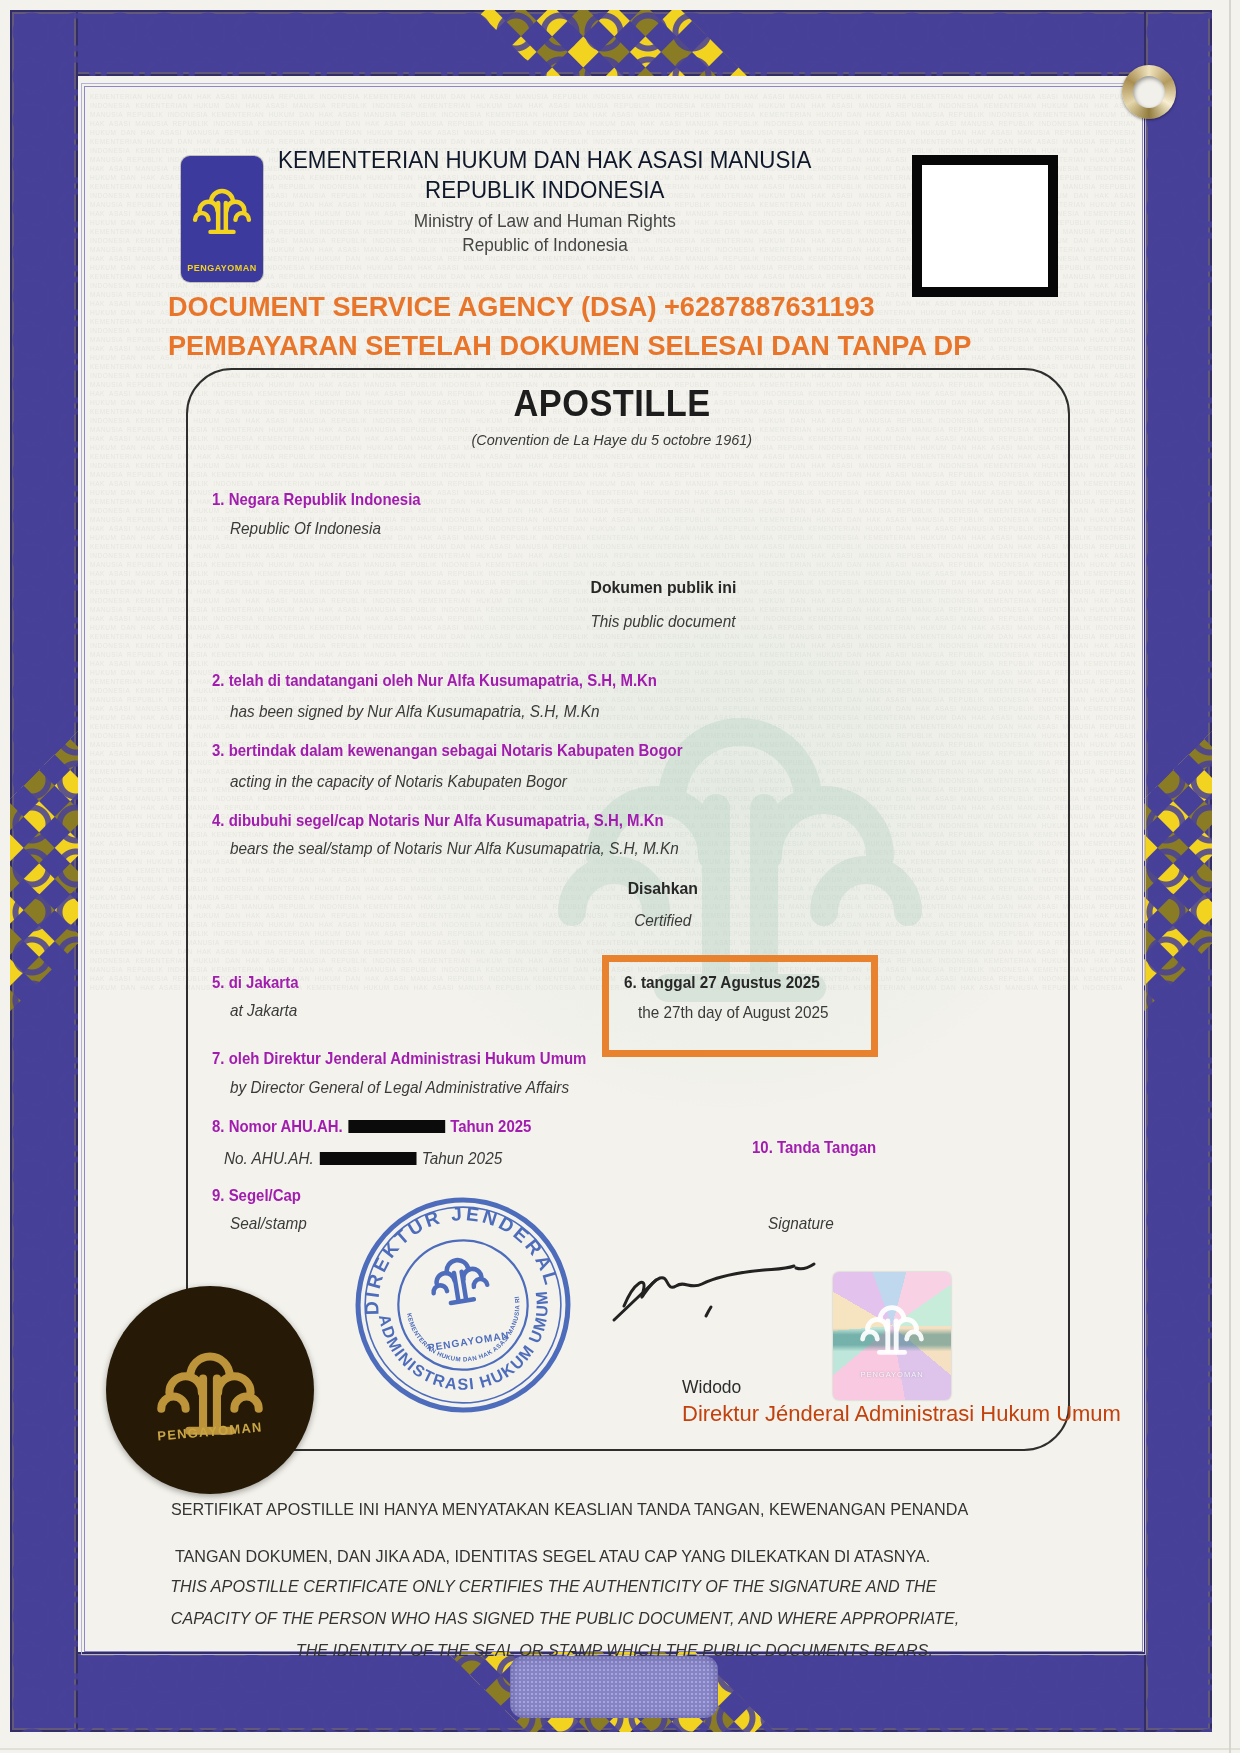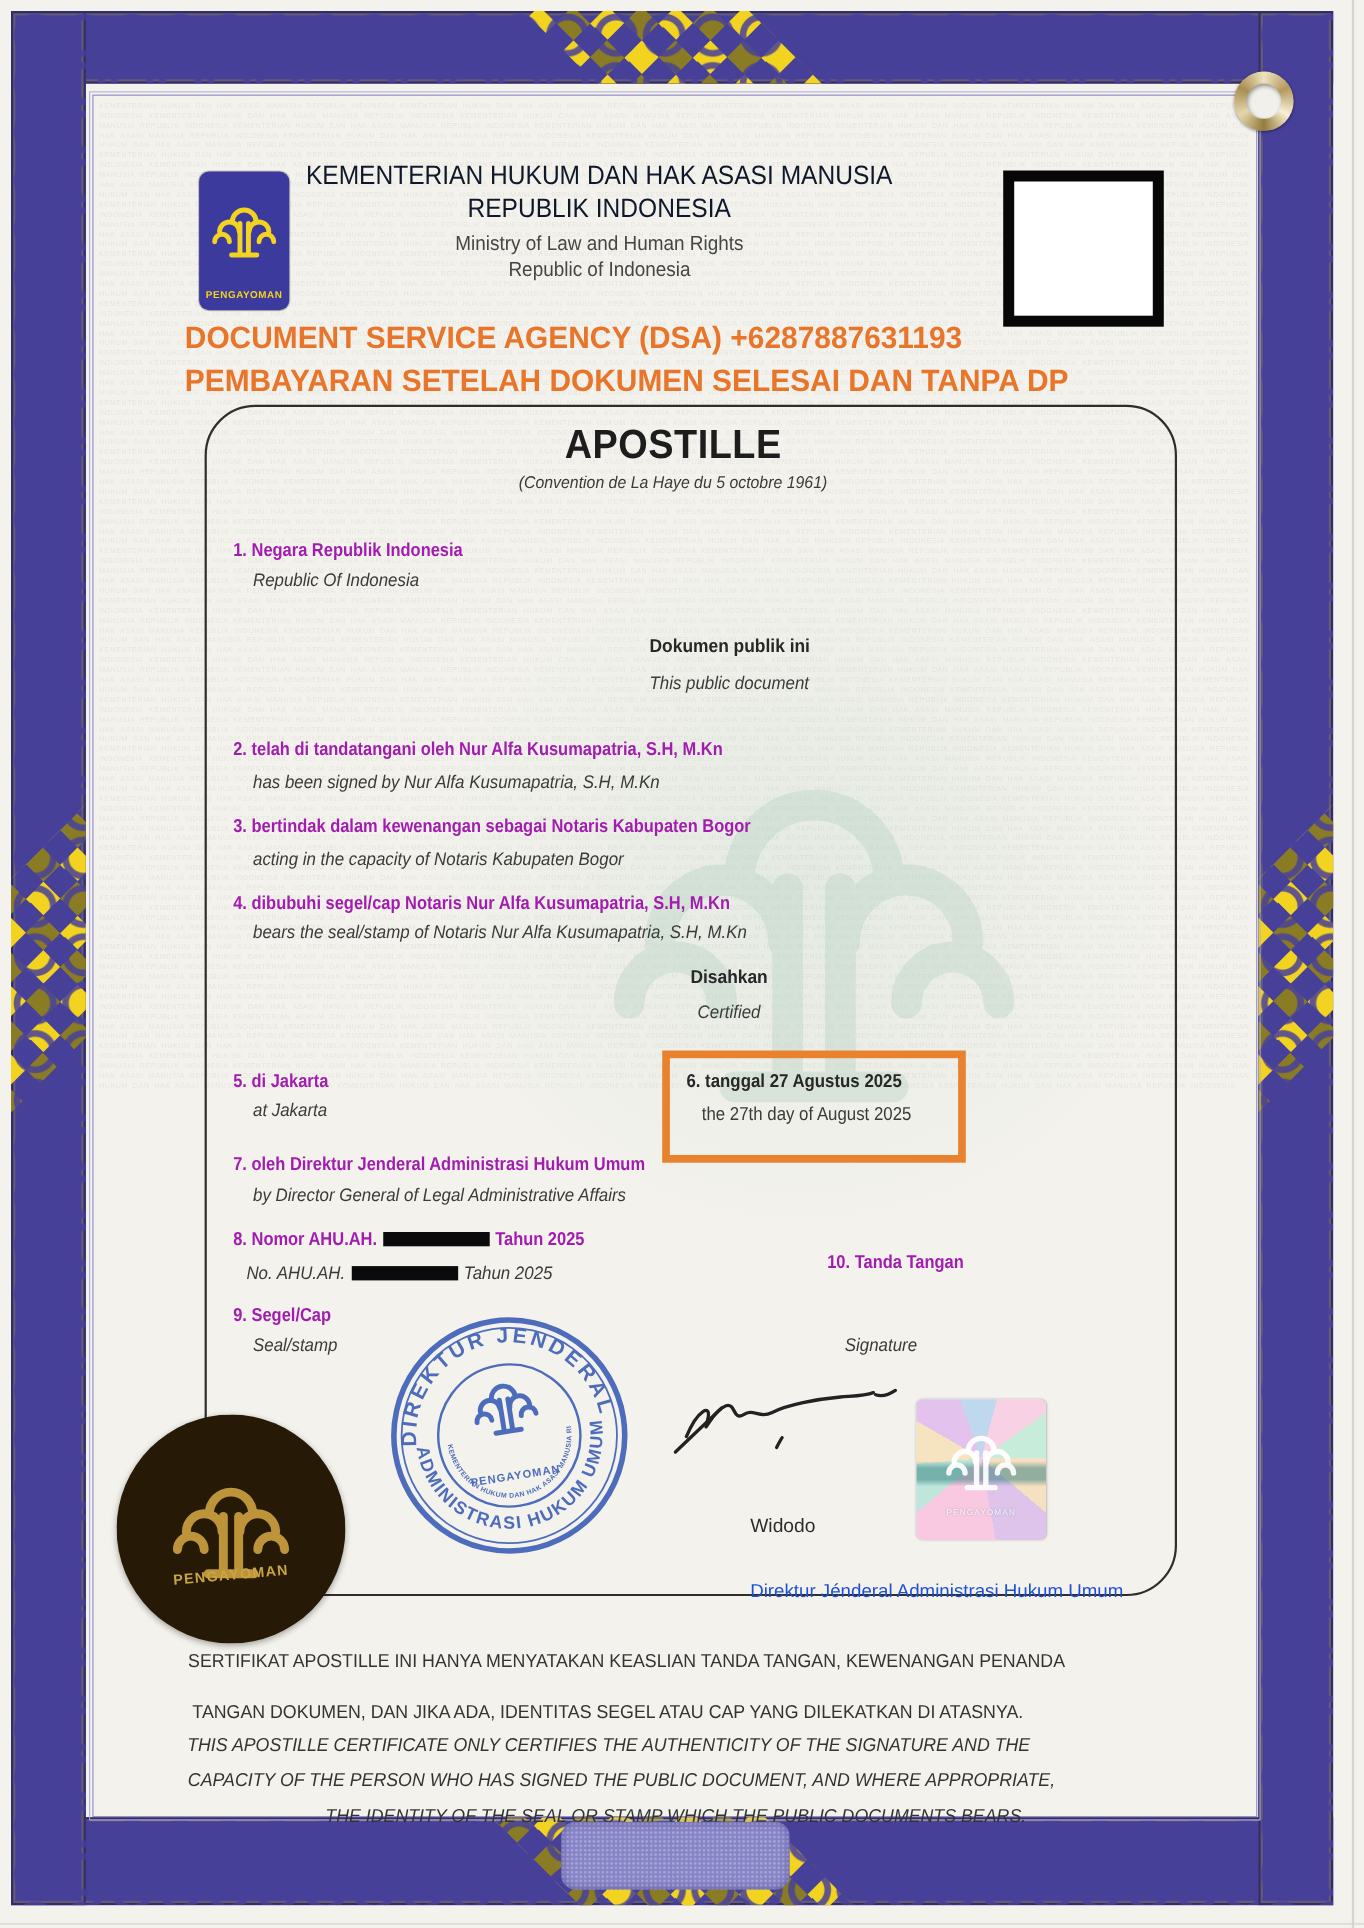--- a/index.html
+++ b/index.html
@@ -157,21 +157,21 @@
         #bfd8ee 140deg 175deg,#f8d2e4 175deg 215deg,#c7ecd9 215deg 250deg,#f6e0c2 250deg 290deg,
         #dec4ea 290deg 330deg,#f8c9e0 330deg 360deg);
     box-shadow:0 0 2px rgba(0,0,0,.25);
   }
   .hologram svg{position:absolute;left:24px;top:12px;width:70px;height:78px;color:rgba(255,255,255,.92);}
   .hologram .holo-label{
     position:absolute;left:0;top:98px;width:100%;text-align:center;
     font-size:7.5px;letter-spacing:1px;color:rgba(255,255,255,.85);text-shadow:0 0 2px rgba(120,120,160,.6);
   }
   .signatory-name{position:absolute;left:682px;top:1377px;font-size:17.5px;color:#2c2c2c;z-index:4;}
-  .signatory-title{position:absolute;left:682px;top:1401px;font-size:17px;color:#1d4ed8;z-index:4;white-space:nowrap;margin-top:36px;}
+  .signatory-title{position:absolute;left:682px;top:1401px;font-size:22px;color:#c2410c;z-index:4;white-space:nowrap;}
 
   
   .footer-line{position:absolute;left:150px;width:800px;text-align:right;z-index:3;font-size:17px;color:#333;white-space:nowrap;}
   .footer-line .cnd{transform:scaleX(.95);}
   .f-it{font-style:italic;}
   .f1{top:1500px;} .f2{top:1532px;margin-top:15px;} .f3{top:1577px;} .f4{top:1609px;} .f5{top:1641px;}
 
   
   .bottom-blur{
     position:absolute;left:510px;top:1656px;width:208px;height:62px;z-index:4;border-radius:14px;

